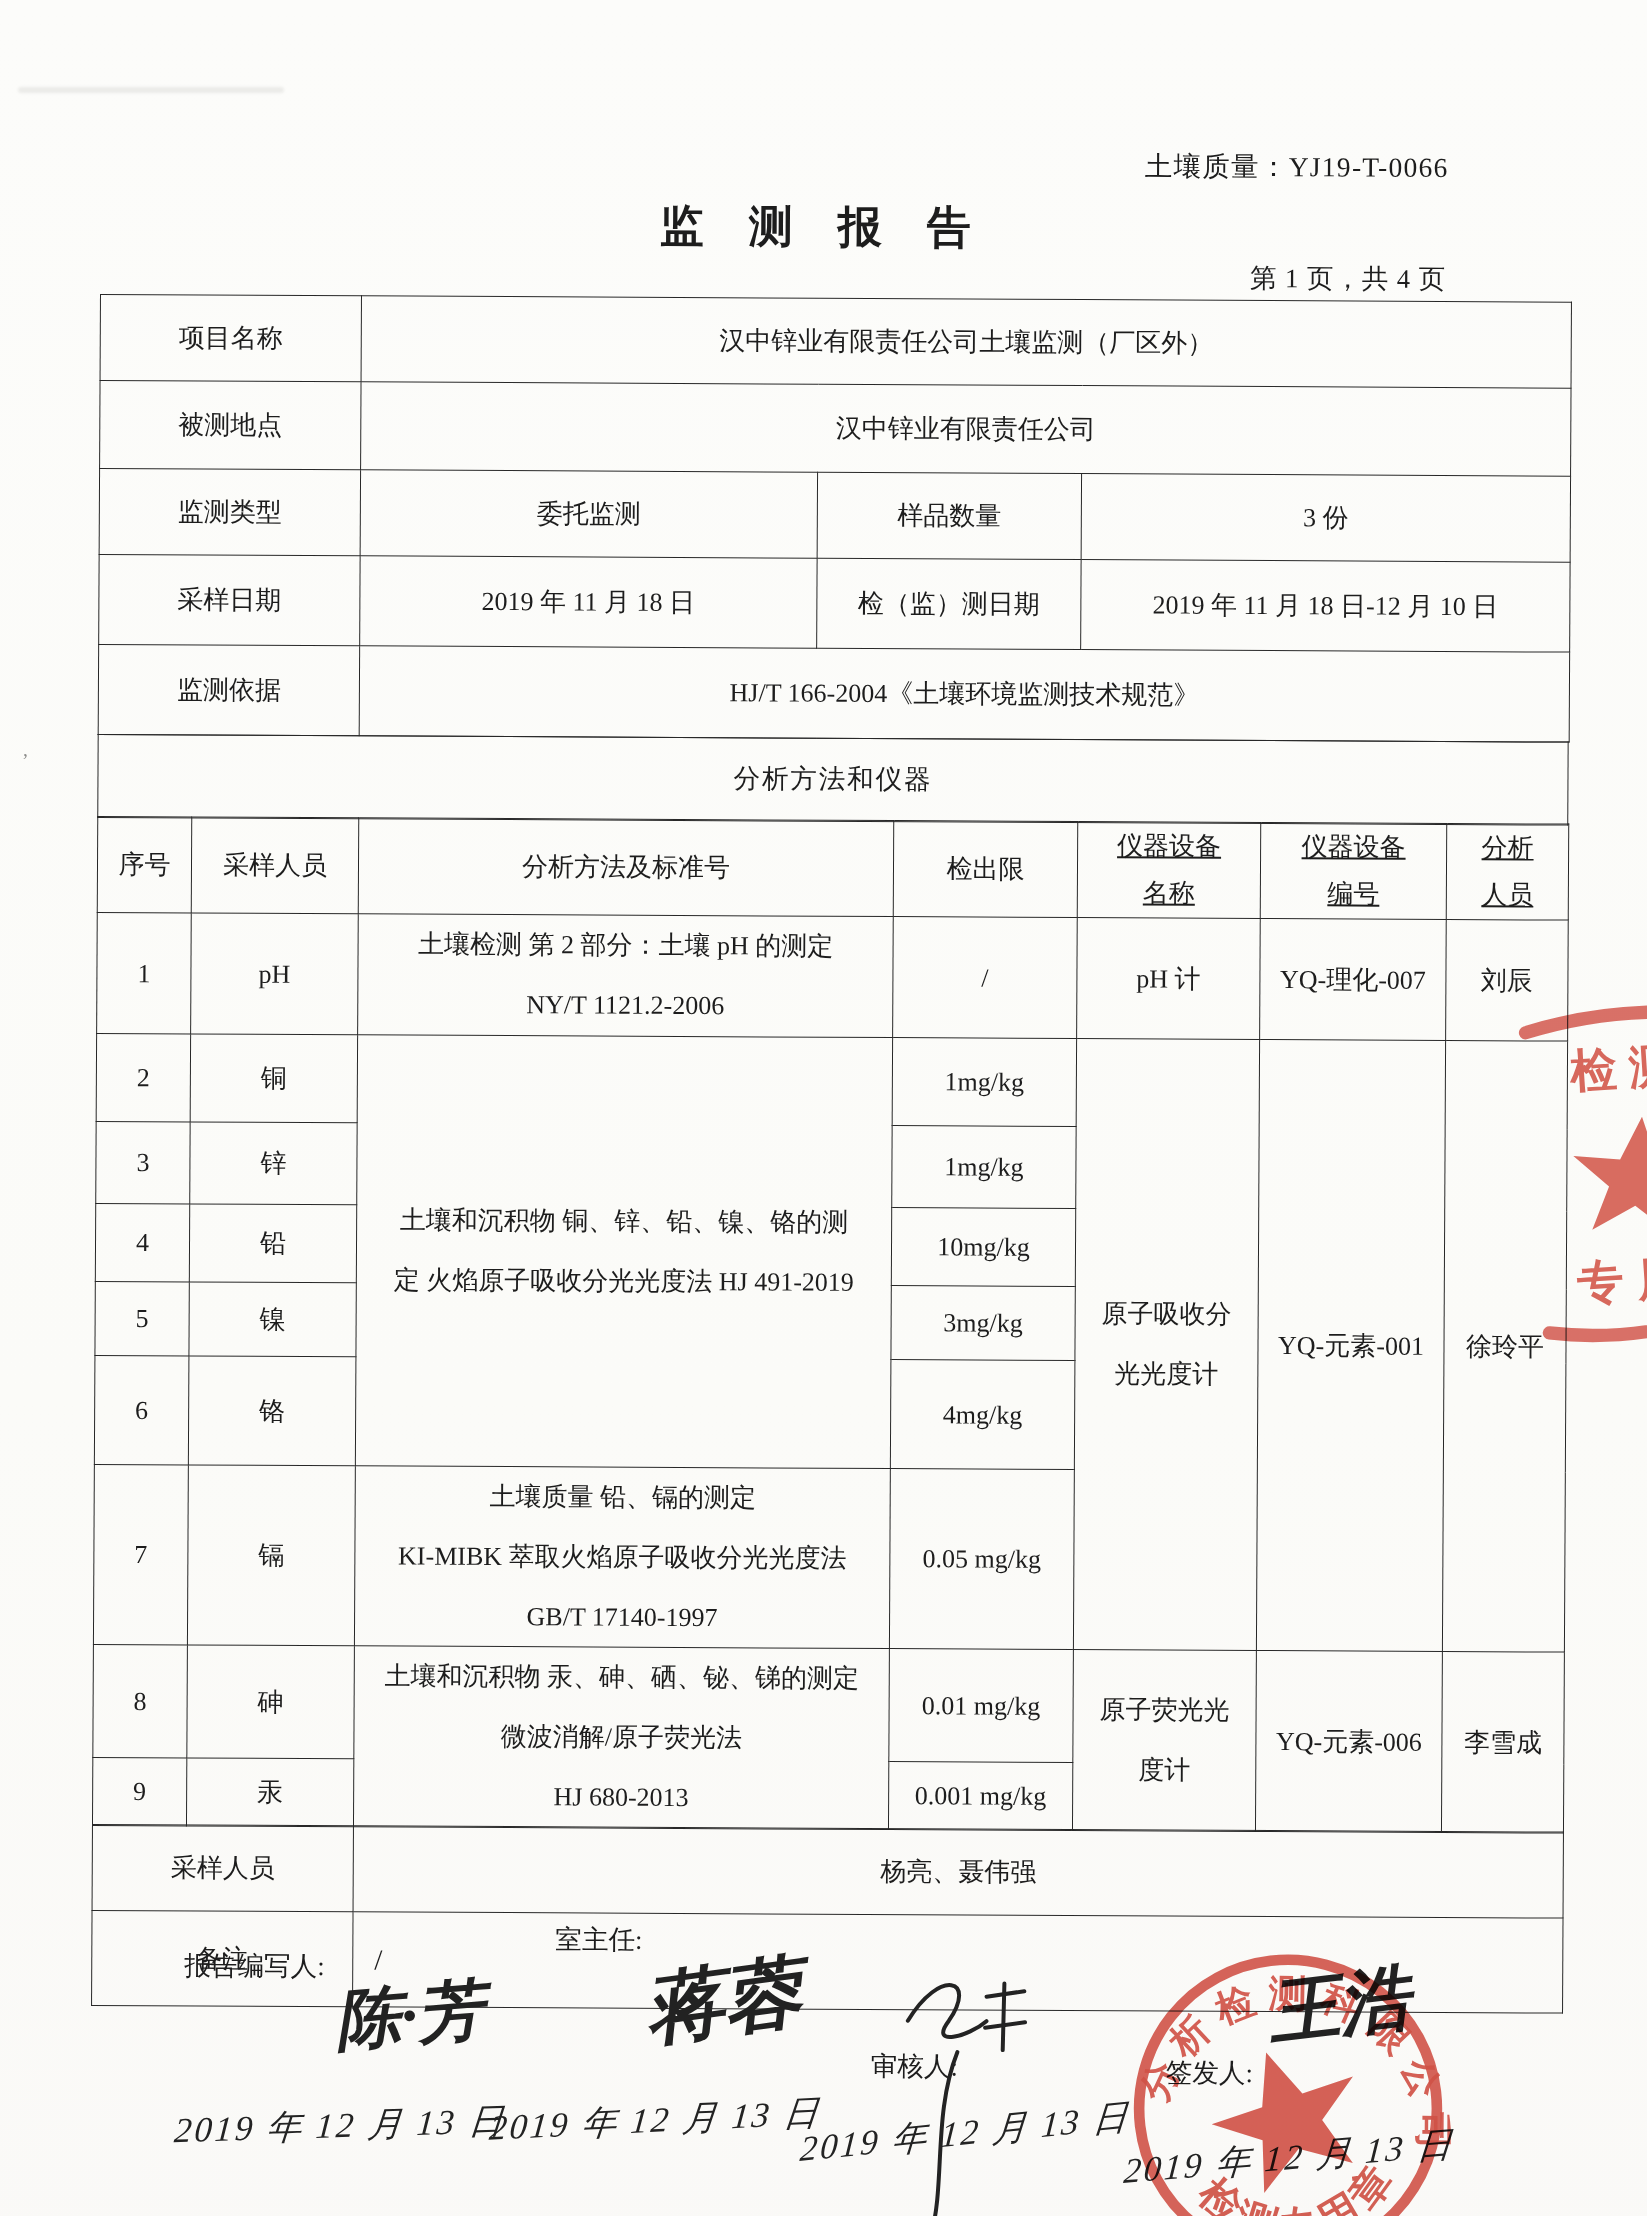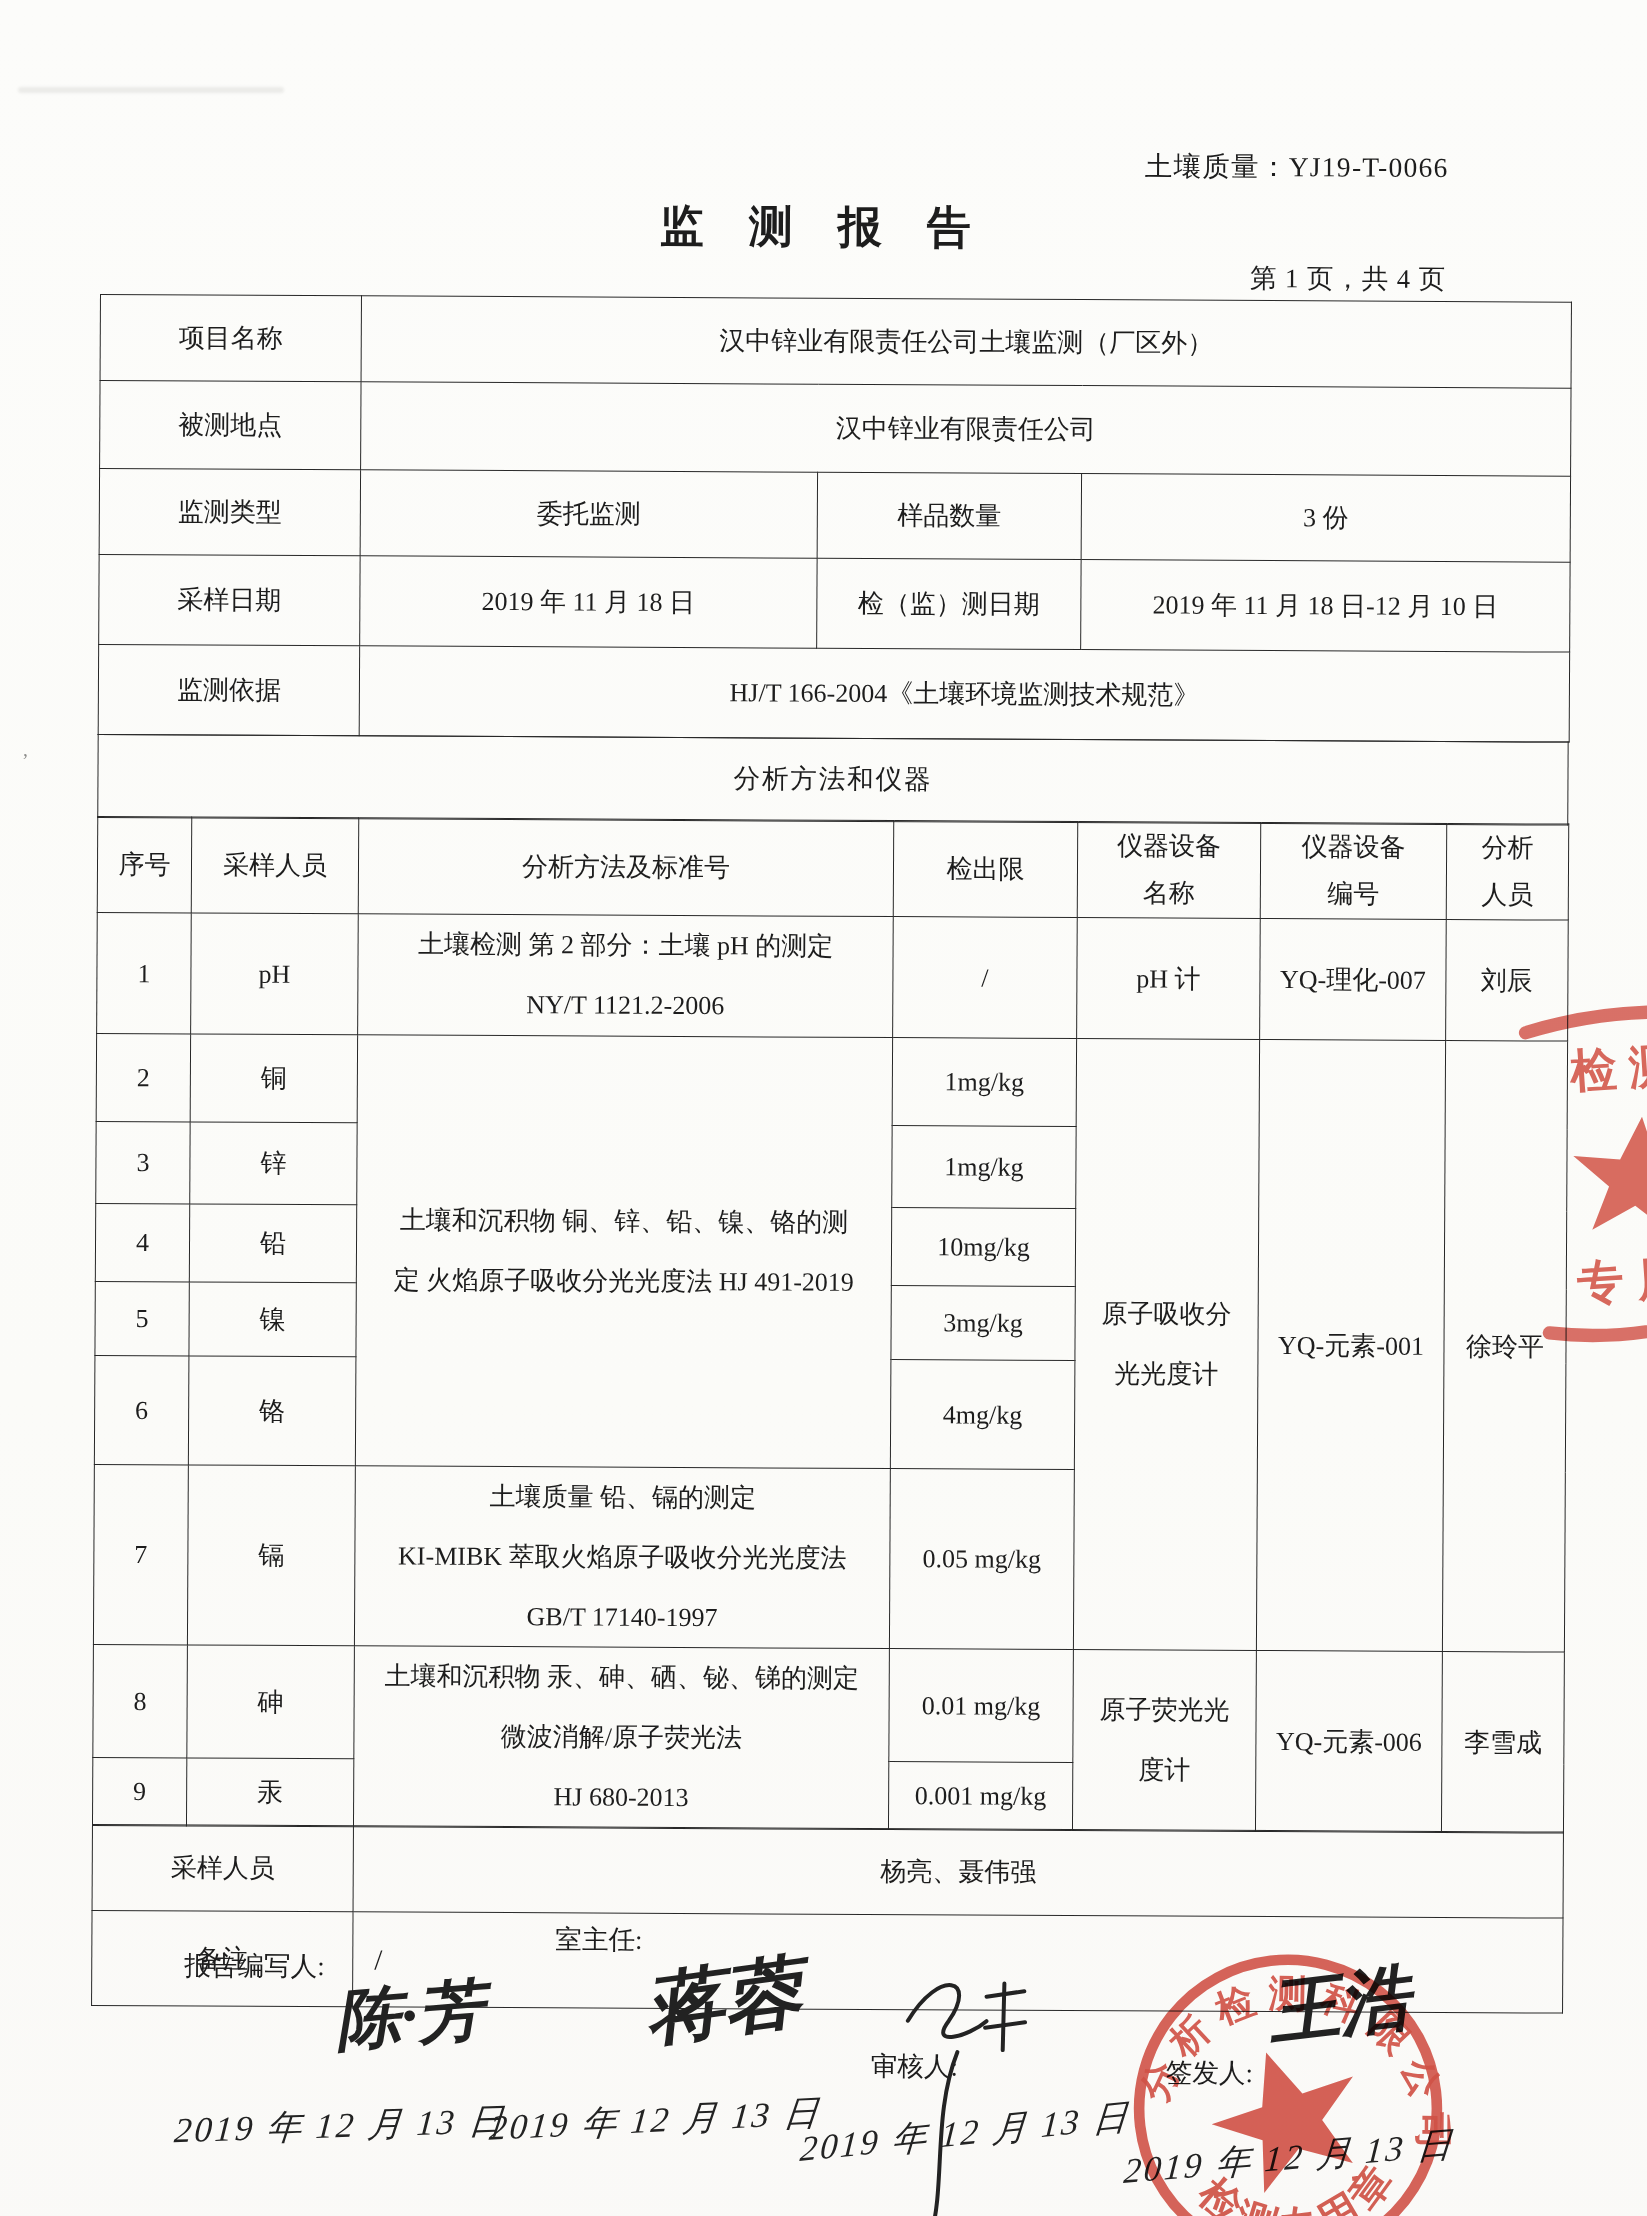--- a/index.html
+++ b/index.html
@@ -20,21 +20,21 @@
 
   
   .tables { position:absolute; left:100px; top:294px; width:1471px; }
   table { border-collapse:collapse; table-layout:fixed; width:1471px; }
   table + table { margin-top:-1.3px; }
   td,th { border:1.3px solid #282828; text-align:center; vertical-align:middle;
           font-size:26px; font-weight:normal; padding:0 3.5px; line-height:1.5;
           overflow:hidden; }
   .pre { white-space:pre-line; }
   .method { line-height:2.3; }
-  .hdr2 { line-height:1.8; }
+  .hdr2 { line-height:1.8;text-decoration:underline; }
   .sec-title td { font-size:26.6px; letter-spacing:1.8px; }
   .remark-val { text-align:left; padding-left:21px; font-size:29px; }
 
   
   .sig-label { position:absolute; font-size:26.6px; white-space:nowrap; }
   .sig-name  { position:absolute; font-size:66px; font-weight:bold; font-style:italic;
                color:#222; white-space:nowrap; line-height:1; }
   .sig-date  { position:absolute; font-size:35px; font-style:italic; white-space:nowrap;
                color:#232323; letter-spacing:2.7px; }
   .squiggle  { position:absolute; }

